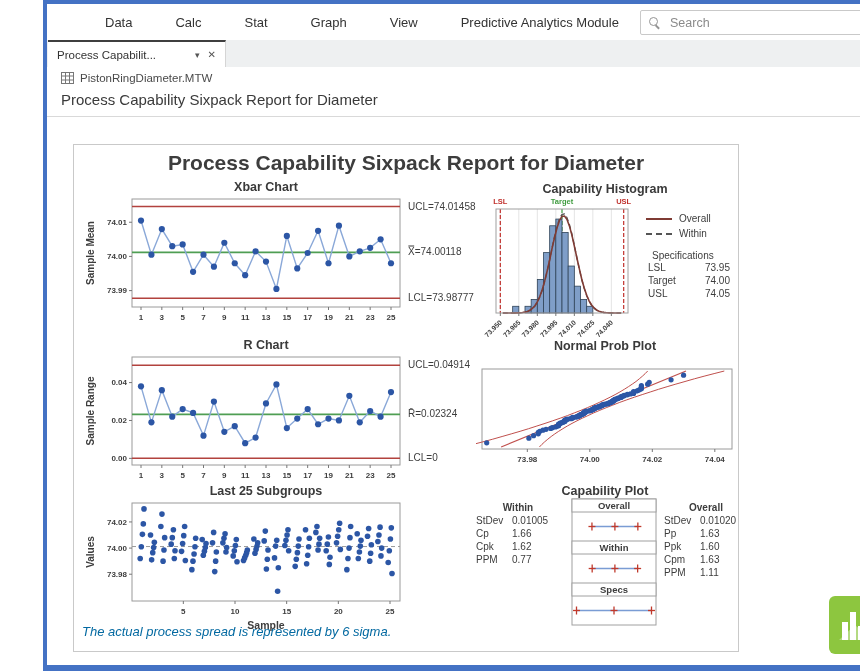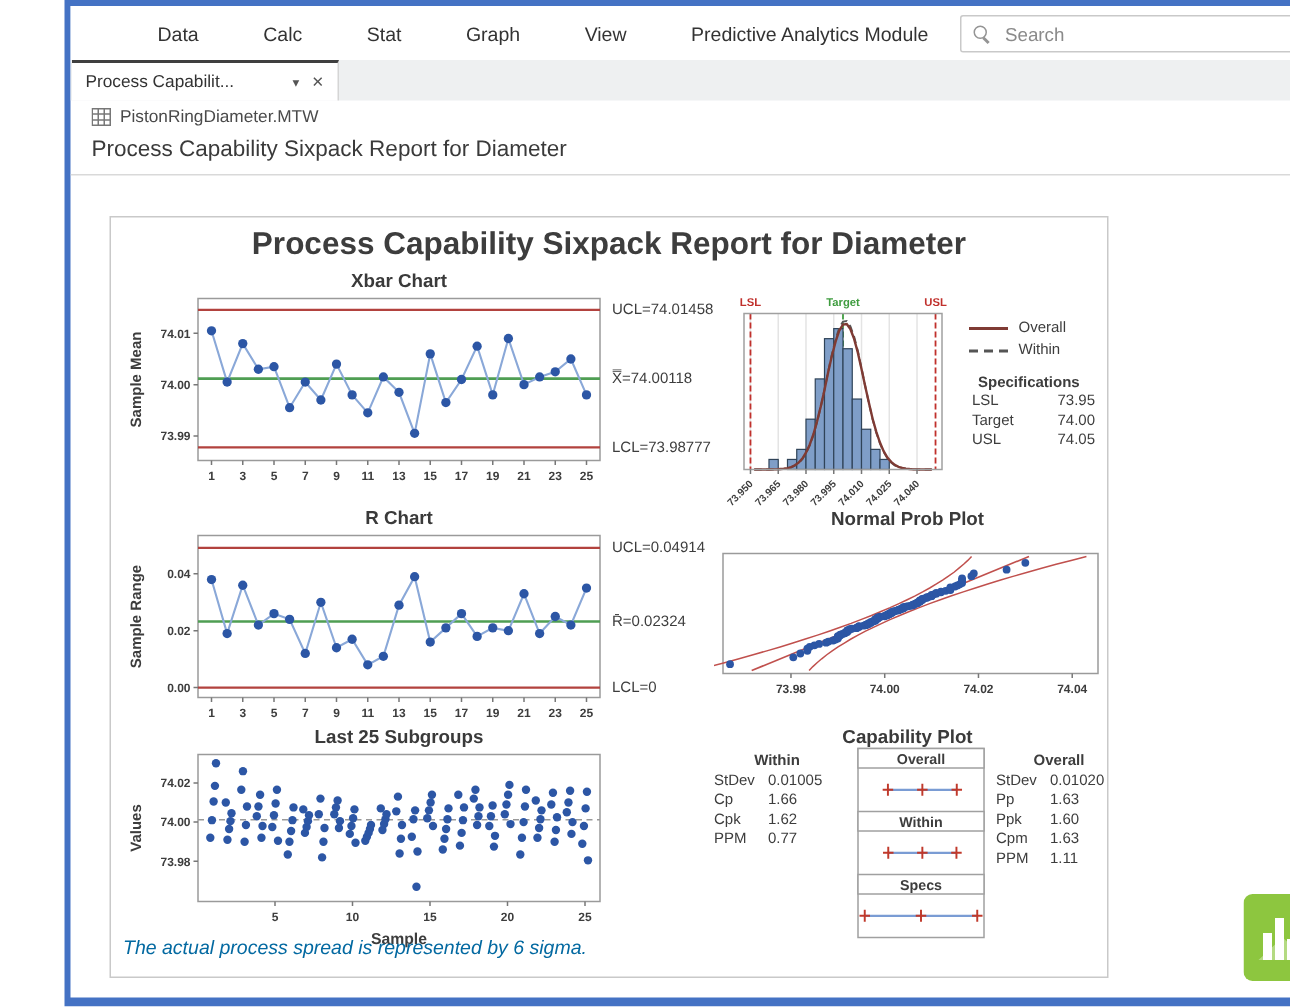--- a/index.html
+++ b/index.html
@@ -41,21 +41,21 @@
     font-size:21px;font-weight:bold;color:#3d3d3d;}
   .blk{position:absolute;}
   .sec-title{position:absolute;text-align:center;font-size:12.5px;font-weight:bold;color:#3a3a3a;}
   .sec-sub{position:absolute;text-align:center;font-size:10.5px;color:#3d3d3d;}
   svg text{font-family:"Liberation Sans",sans-serif;}
   
   .hist-legend{position:absolute;left:572px;top:66px;width:90px;font-size:10px;color:#3d3d3d;}
   .lrow{display:flex;align-items:center;gap:7px;height:15px;}
   .lsample{width:26px;height:0;border-top:2px solid #7f3b34;flex:0 0 auto;}
   .lsample.dashed{border-top:2px dashed #555;}
-  .spec-header{font-weight:bold;margin-top:9px;margin-left:6px;}
+  .spec-header{font-weight:normal;margin-top:9px;margin-left:6px;}
   .spec-row{display:flex;justify-content:space-between;width:84px;padding-left:2px;line-height:13px;}
   
   .cap-stats{position:absolute;width:84px;font-size:10px;color:#3d3d3d;}
   .cap-head{text-align:center;font-weight:bold;line-height:13px;}
   .cap-row{display:flex;line-height:13px;}
   .cap-row .cl{width:36px;}
   .footnote{position:absolute;left:8px;top:479px;font-size:13px;font-style:italic;color:#0369a1;}
   
   .app-icon{position:absolute;left:782px;top:592px;width:58px;height:58px;cursor:pointer;}
 </style>
@@ -382,20 +382,21 @@
         <circle cx="298.0666666666666" cy="44.17333333332244" r="2.8" fill="#2c56a5"></circle>
         <circle cx="310" cy="90.5599999999948" r="2.8" fill="#2c56a5"></circle>
         <circle cx="306.2" cy="79.45333333332913" r="2.8" fill="#2c56a5"></circle>
         <circle cx="307.3" cy="67.6933333333269" r="2.8" fill="#2c56a5"></circle>
         <circle cx="308.4" cy="55.93333333332467" r="2.8" fill="#2c56a5"></circle>
         <circle cx="309.3" cy="44.826666666658994" r="2.8" fill="#2c56a5"></circle>
         <text x="184" y="146" text-anchor="middle" font-size="10.5" font-weight="bold" fill="#3d3d3d">Sample</text>
         <text x="12" y="69" text-anchor="middle" font-size="10" font-weight="bold" fill="#3d3d3d" transform="rotate(-90 12 69)">Values</text>
       </svg>
 
+    <div class="sec-title" style="left:400px;top:37px;width:262px;">Capability Histogram</div>
     <svg id="hist-svg" class="blk" style="left:408px;top:50px;" width="162" height="168">
         <line x1="18.31775700934891" x2="18.31775700934891" y1="14" y2="118" stroke="#e4e4e4" stroke-width="1"></line>
         <line x1="36.82242990654599" x2="36.82242990654599" y1="14" y2="118" stroke="#e4e4e4" stroke-width="1"></line>
         <line x1="55.32710280374307" x2="55.32710280374307" y1="14" y2="118" stroke="#e4e4e4" stroke-width="1"></line>
         <line x1="73.83177570094014" x2="73.83177570094014" y1="14" y2="118" stroke="#e4e4e4" stroke-width="1"></line>
         <line x1="92.33644859813722" x2="92.33644859813722" y1="14" y2="118" stroke="#e4e4e4" stroke-width="1"></line>
         <line x1="110.8411214953343" x2="110.8411214953343" y1="14" y2="118" stroke="#e4e4e4" stroke-width="1"></line>
         <line x1="129.3457943925314" x2="129.3457943925314" y1="14" y2="118" stroke="#e4e4e4" stroke-width="1"></line>
         <line x1="18.31775700934891" x2="18.31775700934891" y1="14" y2="118" stroke="#c0302c" stroke-width="1.2" stroke-dasharray="4,2"></line>
         <line x1="141.6822429906511" x2="141.6822429906511" y1="14" y2="118" stroke="#c0302c" stroke-width="1.2" stroke-dasharray="4,2"></line>

